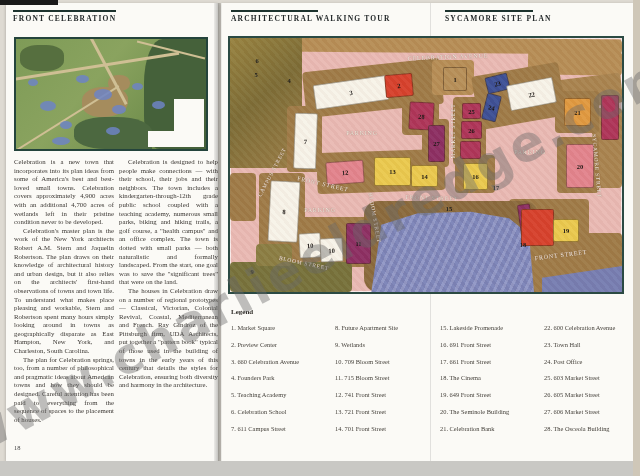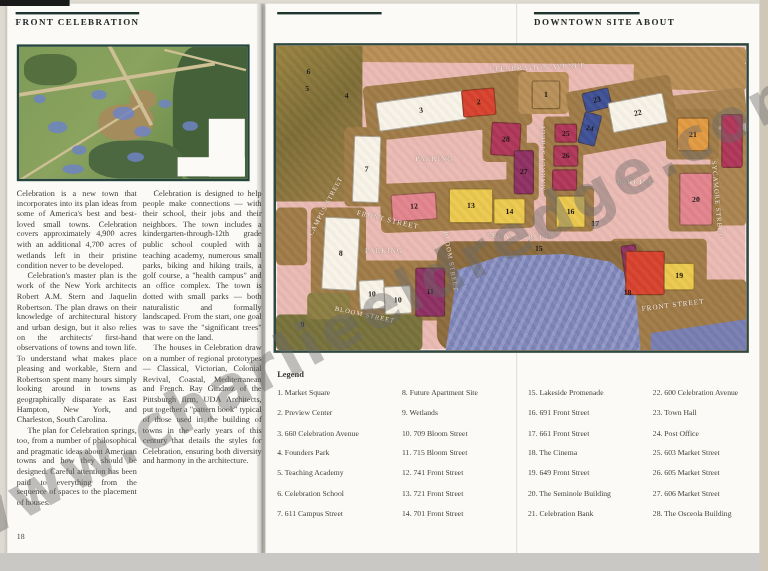--- a/index.html
+++ b/index.html
@@ -102,22 +102,23 @@
   <div class="bodytext" style="left:113px;width:99px;">
     <p>Celebration is designed to help people make connections — with their school, their jobs and their neighbors. The town includes a kindergarten-through-12th grade public school coupled with a teaching academy, numerous small parks, biking and hiking trails, a golf course, a "health campus" and an office complex. The town is dotted with small parks — both naturalistic and formally landscaped. From the start, one goal was to save the "significant trees" that were on the land.</p>
     <p>The houses in Celebration draw on a number of regional prototypes — Classical, Victorian, Colonial Revival, Coastal, Mediterranean and French. Ray Gindroz of the Pittsburgh firm, UDA Architects, put together a "pattern book" typical of those used in the building of towns in the early years of this century that details the styles for Celebration, ensuring both diversity and harmony in the architecture.</p>
   </div>
   <div id="page-number">18</div>
 </div>
 
 <div class="page" id="right-pages">
   <div id="fold-line"></div>
   <div class="hdr-rule" style="left:10px;top:7px;width:87px;"></div>
+  <div class="hdr" style="left:10px;top:11px;">ARCHITECTURAL WALKING TOUR</div>
   <div class="hdr-rule" style="left:224px;top:7px;width:88px;"></div>
-  <div class="hdr" style="left:224px;top:11px;">DOWNTOWN SITE ABOUT</div>
+  <div class="hdr" style="left:224px;top:11px;">SYCAMORE SITE PLAN</div>
 
   <div id="site-plan-map">
 
     <div class="patch tan" style="left:46px;top:0;width:346px;height:15px;transform:rotate(.5deg);"></div>
     <div class="patch oliveg" style="left:0;top:0;width:72px;height:130px;"></div>
     <div class="patch tan" style="left:298px;top:13px;width:94px;height:24px;transform:rotate(1deg);"></div>
     <div class="patch tan2" style="left:318px;top:39px;width:74px;height:30px;transform:rotate(-7deg);"></div>
     <div class="patch tan2" style="left:362px;top:70px;width:30px;height:80px;"></div>
     <div class="patch" style="left:74px;top:27px;width:138px;height:46px;transform:rotate(-6deg);"></div>
     <div class="patch" style="left:172px;top:58px;width:37px;height:39px;"></div>

